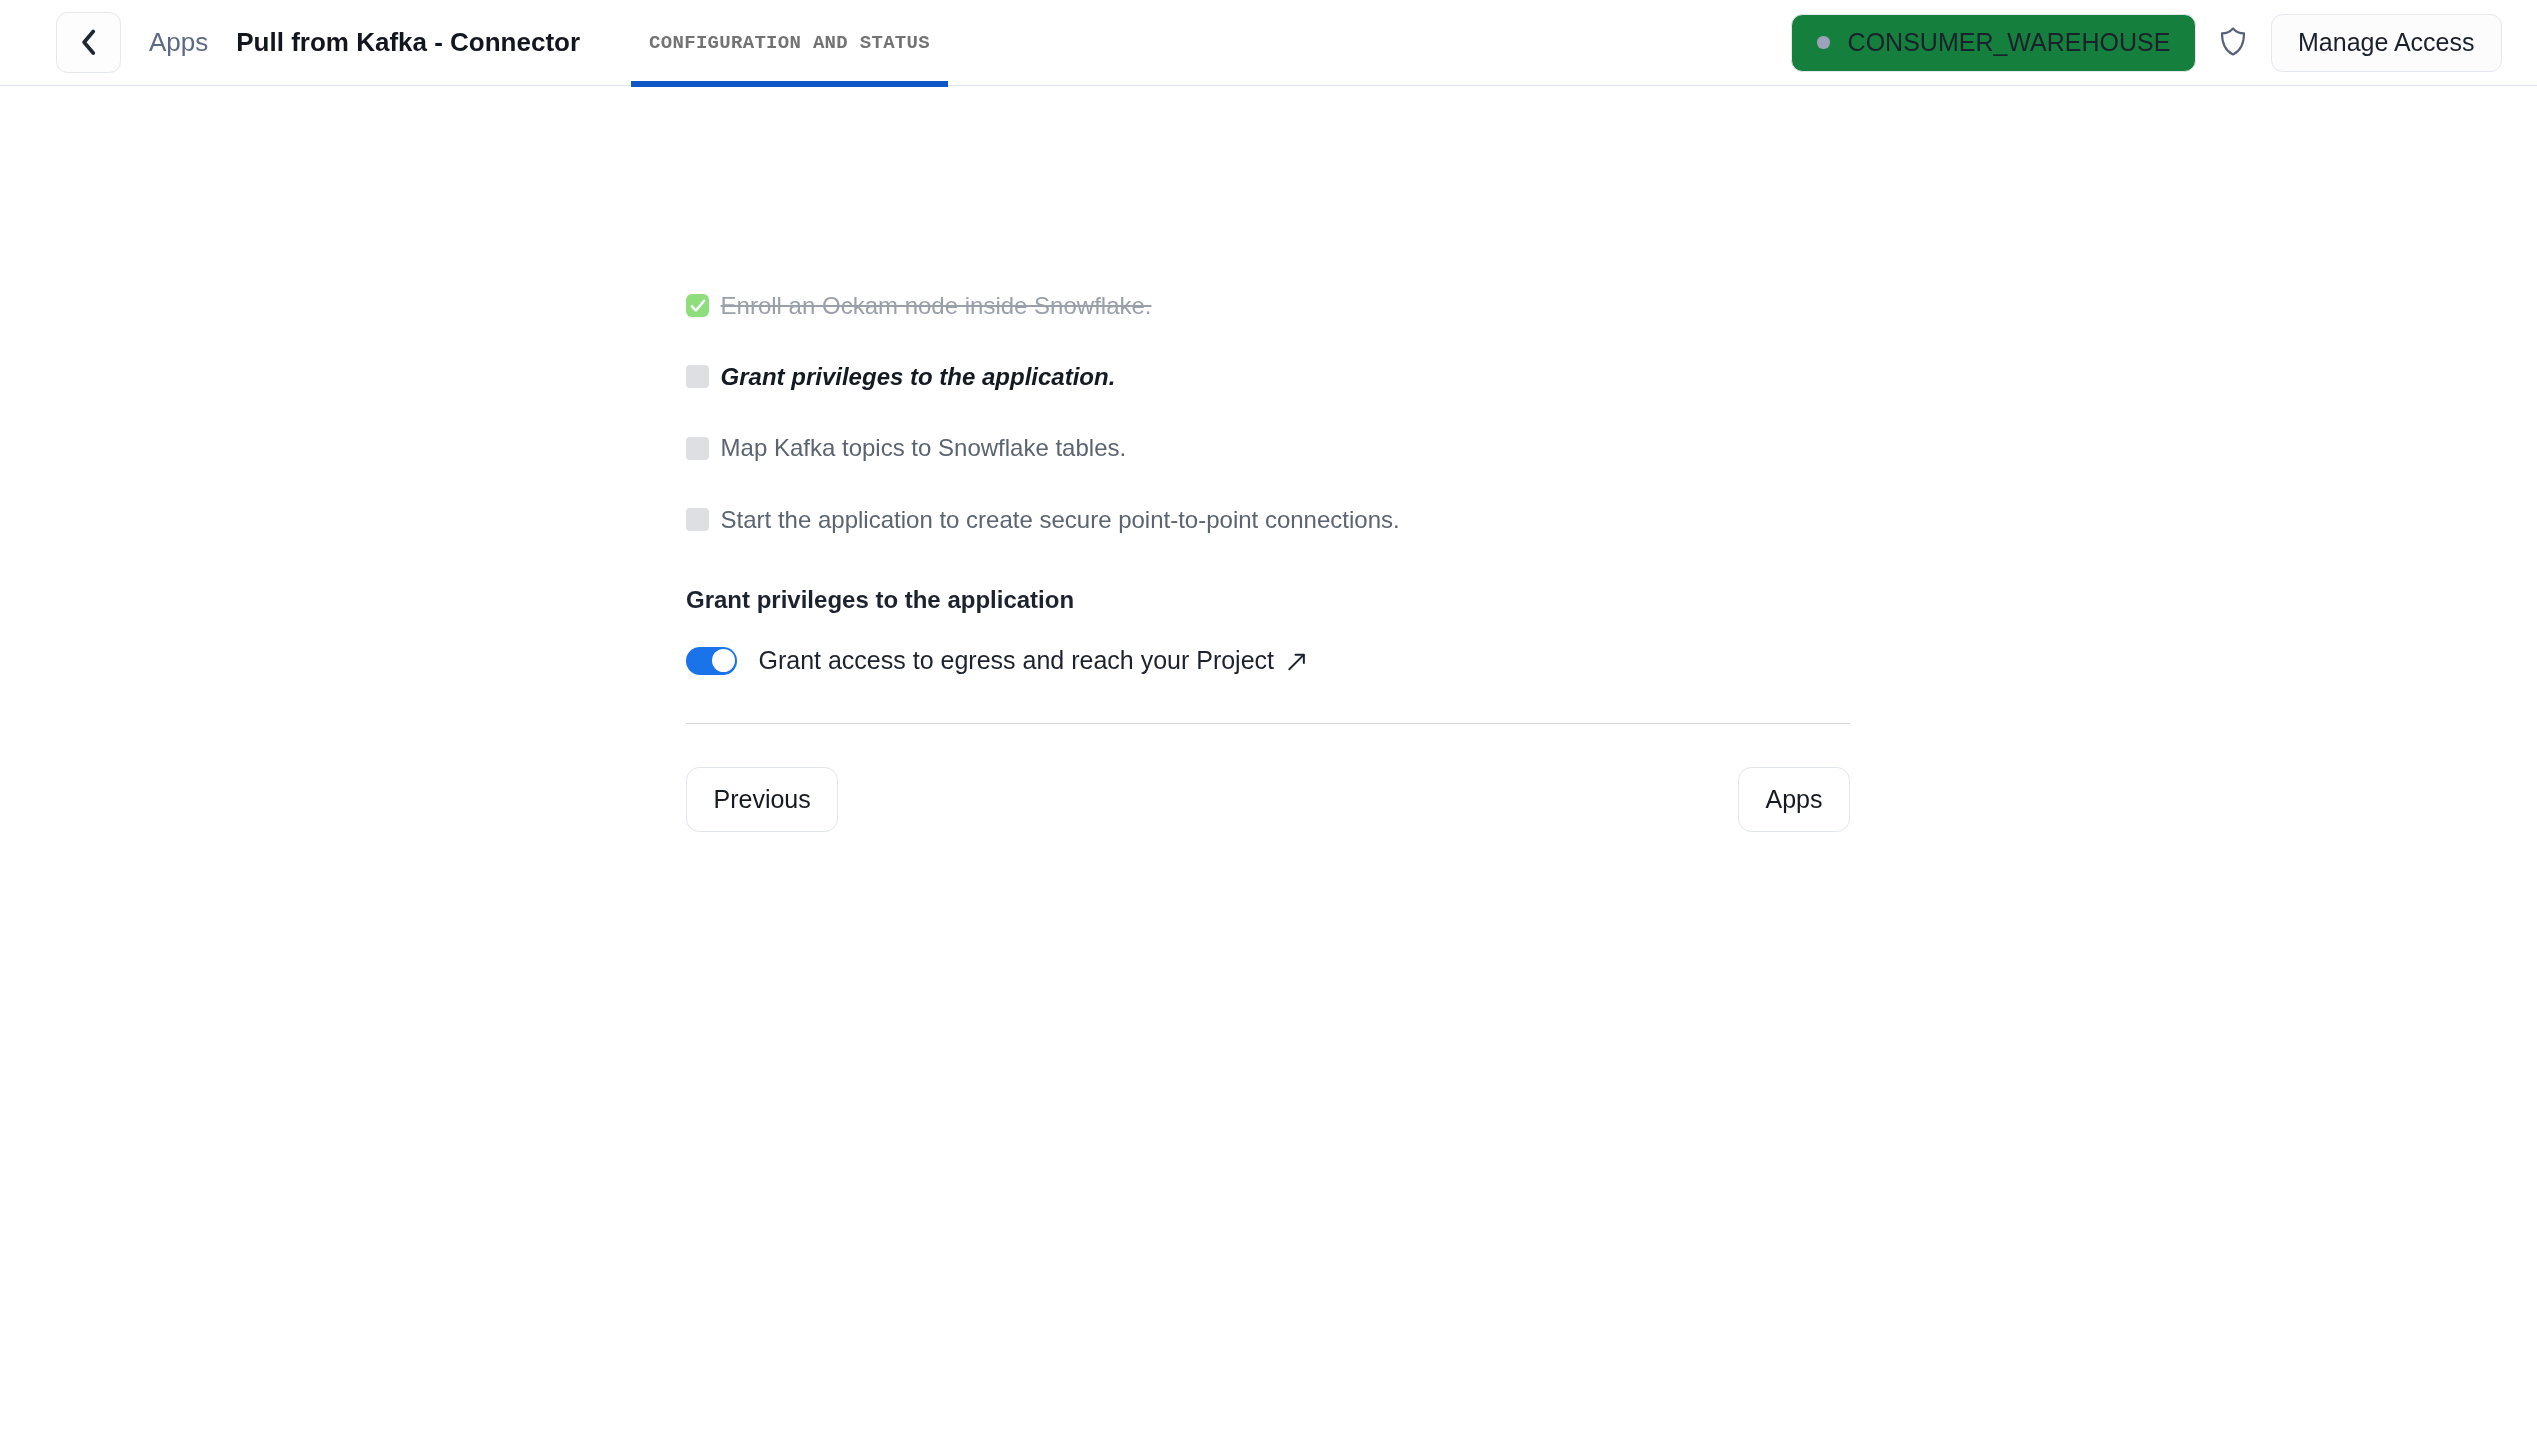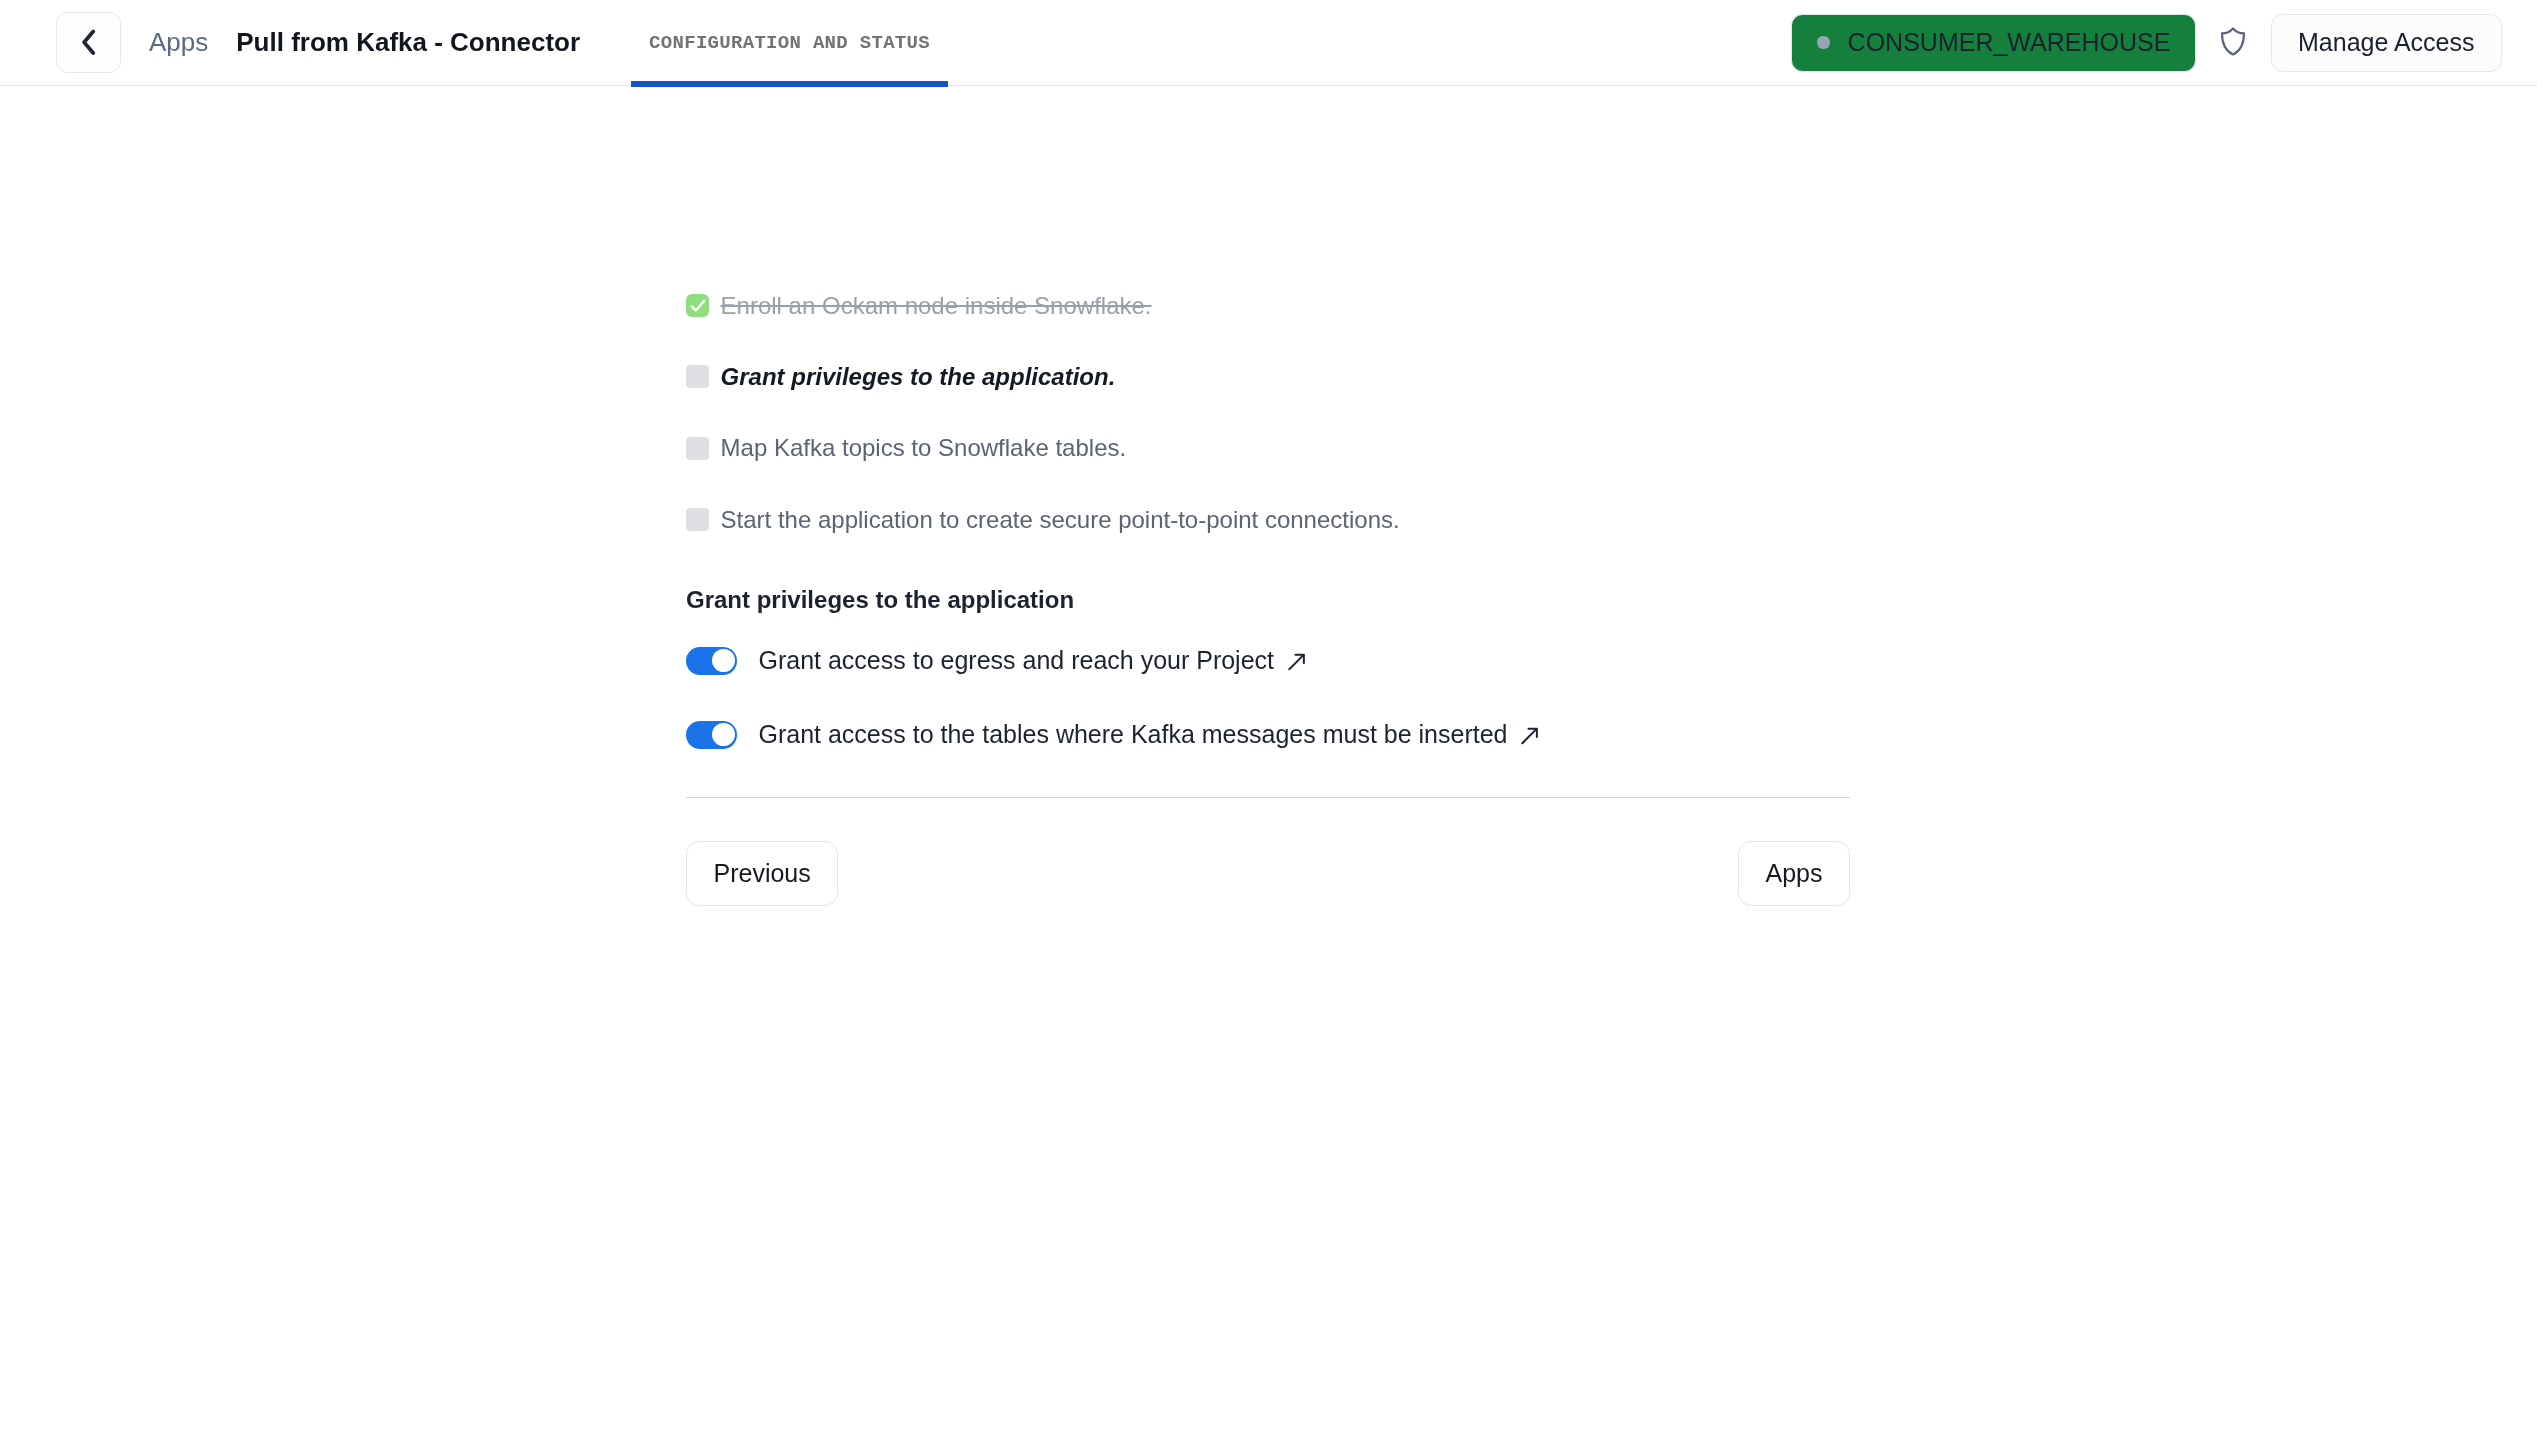--- a/index.html
+++ b/index.html
@@ -367,34 +367,20 @@
           <span>Grant access to egress and reach your Project</span>
           <span class="ext-arrow">
             <svg width="21.5" height="21.5" viewBox="0 0 26 26" aria-hidden="true">
               <path d="M4 22 L21 5" fill="none" stroke="#1d232e" stroke-width="2.4" stroke-linecap="round"></path>
               <path d="M11.5 4.4 L21.6 4.4 L21.6 14.5" fill="none" stroke="#1d232e" stroke-width="2.4" stroke-linecap="round" stroke-linejoin="round"></path>
             </svg>
           </span>
         </span>
       </div>
 
-      <div class="toggle-row">
-        <span class="toggle">
-          <span class="knob"></span>
-        </span>
-        <span class="toggle-label">
-          <span>Grant access to the tables where Kafka messages must be inserted</span>
-          <span class="ext-arrow">
-            <svg width="21.5" height="21.5" viewBox="0 0 26 26" aria-hidden="true">
-              <path d="M4 22 L21 5" fill="none" stroke="#1d232e" stroke-width="2.4" stroke-linecap="round"></path>
-              <path d="M11.5 4.4 L21.6 4.4 L21.6 14.5" fill="none" stroke="#1d232e" stroke-width="2.4" stroke-linecap="round" stroke-linejoin="round"></path>
-            </svg>
-          </span>
-        </span>
-      </div>
     </div>
 
     <div class="divider"></div>
 
     <div class="footer-actions">
       <button class="nav-btn">Previous</button>
       <button class="nav-btn">Apps</button>
     </div>
 
   </div>

